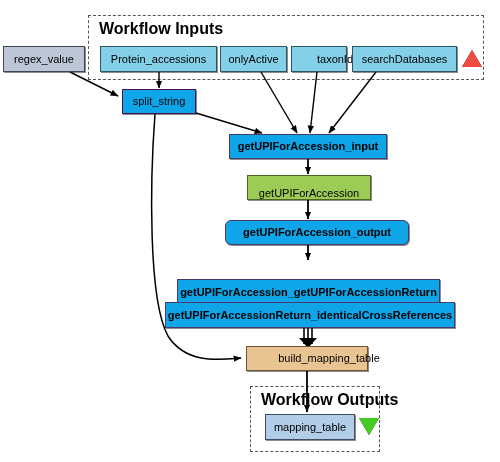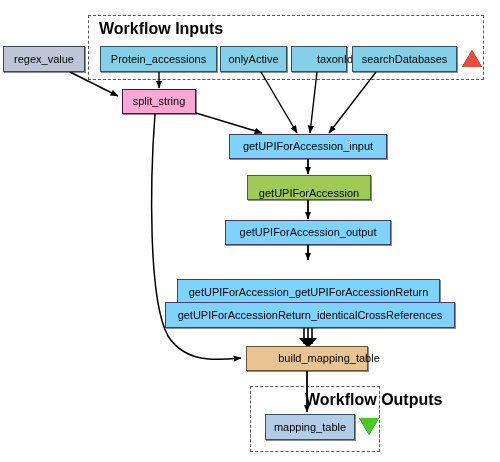--- a/index.html
+++ b/index.html
@@ -41,28 +41,29 @@
     background: #84d0e8;
     border: 1px solid #2f5560;
     box-shadow: 1px 1px 0 rgba(0,0,0,0.45);
   }
   .node.ext-input-node {
     background: #bcc6d6;
     border: 1px solid #3f4650;
     box-shadow: 1px 1px 0 rgba(0,0,0,0.45);
   }
   .node.proc-node {
-    background: #f9a8d4;
+    background: #0ea5e9;
     border: 1px solid #4a1052;
     box-shadow: 1px 1px 0 rgba(0,0,0,0.45);
   }
   .node.port-node {
-    background: #7dd3fc;
+    background: #0ea5e9;
     border: 1px solid #463a6e;
     box-shadow: 1px 1px 0 rgba(0,0,0,0.45);
+    font-weight: bold;
   }
   .node.service-node {
     background: #9ccc55;
     border: 1px solid #4a6620;
     box-shadow: 1px 1px 0 rgba(0,0,0,0.45);
     align-items: flex-end;
   }
   .node.build-node {
     background: #e8c492;
     border: 1px solid #6b5230;
@@ -106,21 +107,21 @@
 </style>
 </head>
 <body>
 
 <div id="canvas">
 
   <div class="cluster" style="left:88px; top:15px; width:396px; height:65px;"></div>
   <div class="cluster-label" style="left:99px; top:20px;">Workflow Inputs</div>
 
   <div class="cluster" style="left:250px; top:386px; width:130px; height:66px;"></div>
-  <div class="cluster-label" style="left:261px; top:391px;margin-left:44px;">Workflow Outputs</div>
+  <div class="cluster-label" style="left:261px; top:391px;">Workflow Outputs</div>
 
   <svg class="edges" viewBox="0 0 500 462">
     <defs>
       <marker id="ah" markerWidth="9" markerHeight="9" refX="7.4" refY="3.2" orient="auto" markerUnits="userSpaceOnUse">
         <path d="M0,0 L8,3.2 L0,6.4 z" fill="#000000"></path>
       </marker>
       <marker id="ahs" markerWidth="7" markerHeight="7" refX="5.8" refY="2.6" orient="auto" markerUnits="userSpaceOnUse">
         <path d="M0,0 L6.4,2.6 L0,5.2 z" fill="#000000"></path>
       </marker>
     </defs>
@@ -182,21 +183,21 @@
   </div>
 
   <div class="node port-node" style="left:229px; top:134px; width:158px; height:25px;">
     <span>getUPIForAccession_input</span>
   </div>
 
   <div class="node service-node" style="left:247px; top:175px; width:124px; height:25px;">
     <span>getUPIForAccession</span>
   </div>
 
-  <div class="node port-node" style="left:225px; top:220px; width:166px; height:25px;">
+  <div class="node port-node" style="left:225px; top:220px; width:184px; height:25px;border-radius:6px;">
     <span>getUPIForAccession_output</span>
   </div>
 
   <div class="node port-node" style="left:177px; top:247px; width:263px; height:26px;margin-top:32px;">
     <span>getUPIForAccession_getUPIForAccessionReturn</span>
   </div>
 
   <div class="node port-node" style="left:165px; top:302px; width:290px; height:26px;">
     <span>getUPIForAccessionReturn_identicalCrossReferences</span>
   </div>

